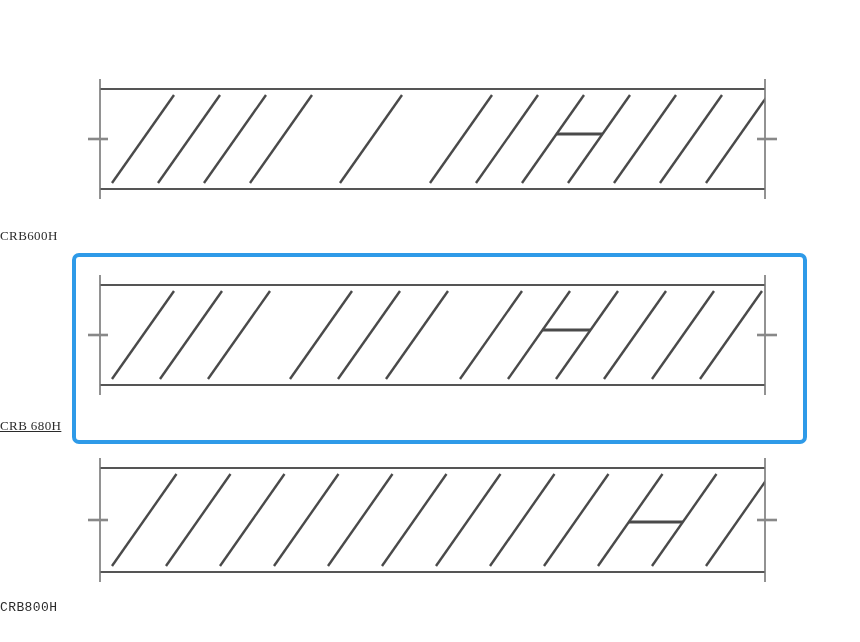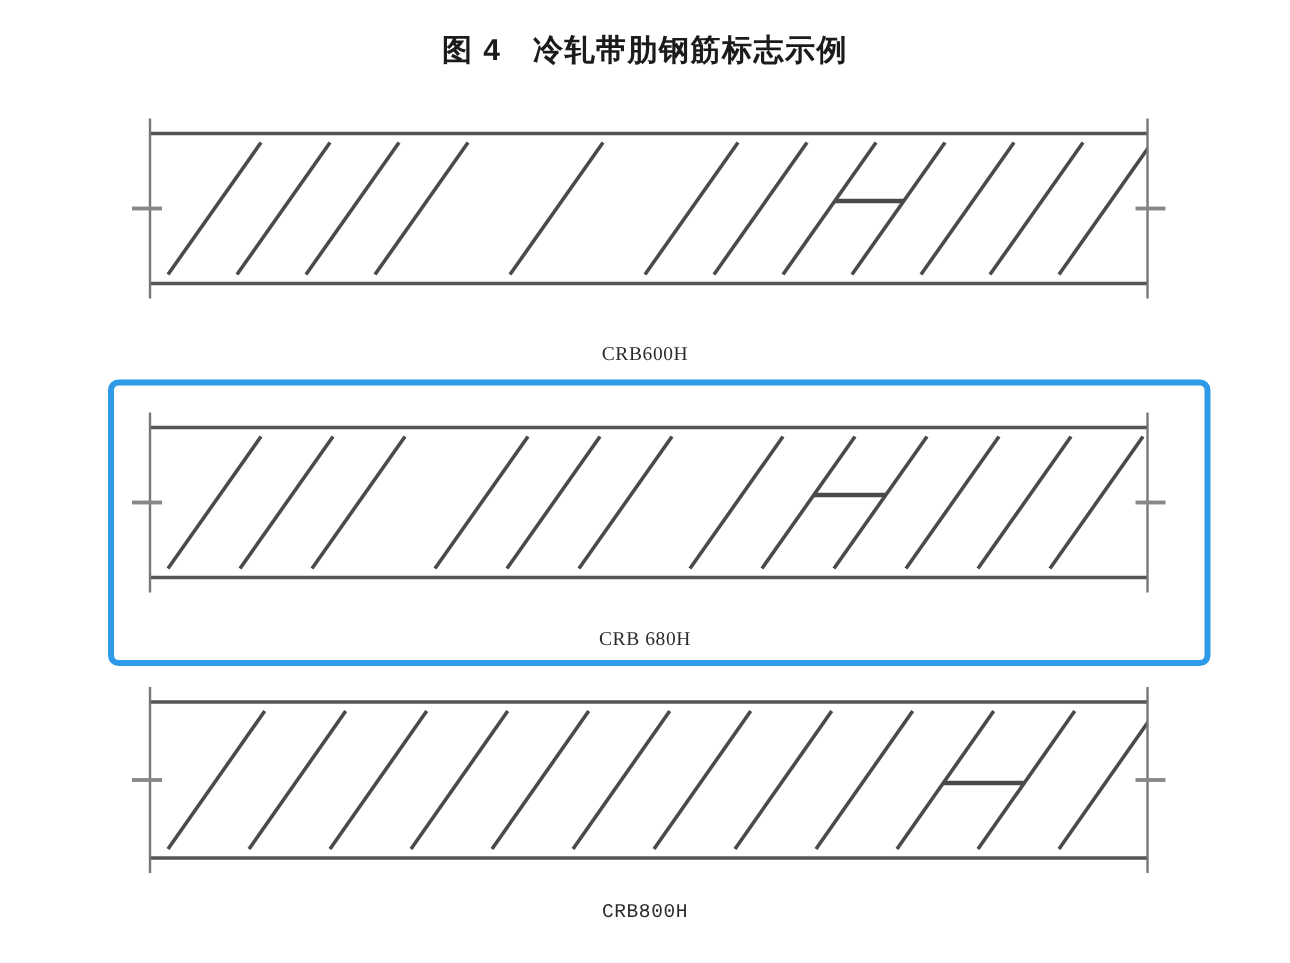--- a/index.html
+++ b/index.html
@@ -26,21 +26,20 @@
   }
 
   
   .specimen{position:absolute;left:0;width:860px;}
   .bar-wrap{position:relative;width:860px;}
   .bar-svg{display:block;}
 
   .bar-label{
     position:absolute;
     left:0;width:860px;
-    text-align:center;
     font-family:"Liberation Serif", serif;
     font-size:13px;
     color:#2b2b2b;
     letter-spacing:0.4px;
     white-space:pre;
   }
 
   
   .highlight-box{
     position:absolute;
@@ -49,21 +48,20 @@
     box-sizing:border-box;
     pointer-events:none;
     background:transparent;
   }
 </style>
 </head>
 <body>
 
 <div class="page">
 
-  <div class="fig-title">图 4　冷轧带肋钢筋标志示例</div>
 
   <div class="specimen" style="top:0;">
     <div class="bar-wrap">
       <svg class="bar-svg" width="860" height="210" viewBox="0 0 860 210">
           <defs>
             <clipPath id="clip-crb600h">
               <rect x="100" y="89" width="665" height="100"></rect>
             </clipPath>
           </defs>
           <g clip-path="url(#clip-crb600h)">
@@ -116,21 +114,21 @@
             <line x1="542.5227272727273" y1="330" x2="590.5227272727273" y2="330" stroke="#4a4a4a" stroke-width="3" stroke-linecap="butt"></line>
           </g>
           <line x1="100" y1="285" x2="765" y2="285" stroke="#555555" stroke-width="2.2" stroke-linecap="butt"></line>
           <line x1="100" y1="385" x2="765" y2="385" stroke="#555555" stroke-width="2.2" stroke-linecap="butt"></line>
           <line x1="100" y1="275" x2="100" y2="395" stroke="#777777" stroke-width="1.6" stroke-linecap="butt"></line>
           <line x1="765" y1="275" x2="765" y2="395" stroke="#777777" stroke-width="1.6" stroke-linecap="butt"></line>
           <line x1="88" y1="335" x2="108" y2="335" stroke="#888888" stroke-width="2.6" stroke-linecap="butt"></line>
           <line x1="757" y1="335" x2="777" y2="335" stroke="#888888" stroke-width="2.6" stroke-linecap="butt"></line>
         </svg>
     </div>
-    <div class="bar-label" style="top:418px;">CRB 680H</div>
+    <div class="bar-label" style="top:418px;text-decoration:underline;">CRB 680H</div>
   </div>
 
   <div class="specimen" style="top:0;">
     <div class="bar-wrap">
       <svg class="bar-svg" width="860" height="600" viewBox="0 0 860 600" style="position:absolute;top:0;left:0;">
           <defs>
             <clipPath id="clip-crb800h">
               <rect x="100" y="468" width="665" height="104"></rect>
             </clipPath>
           </defs>

